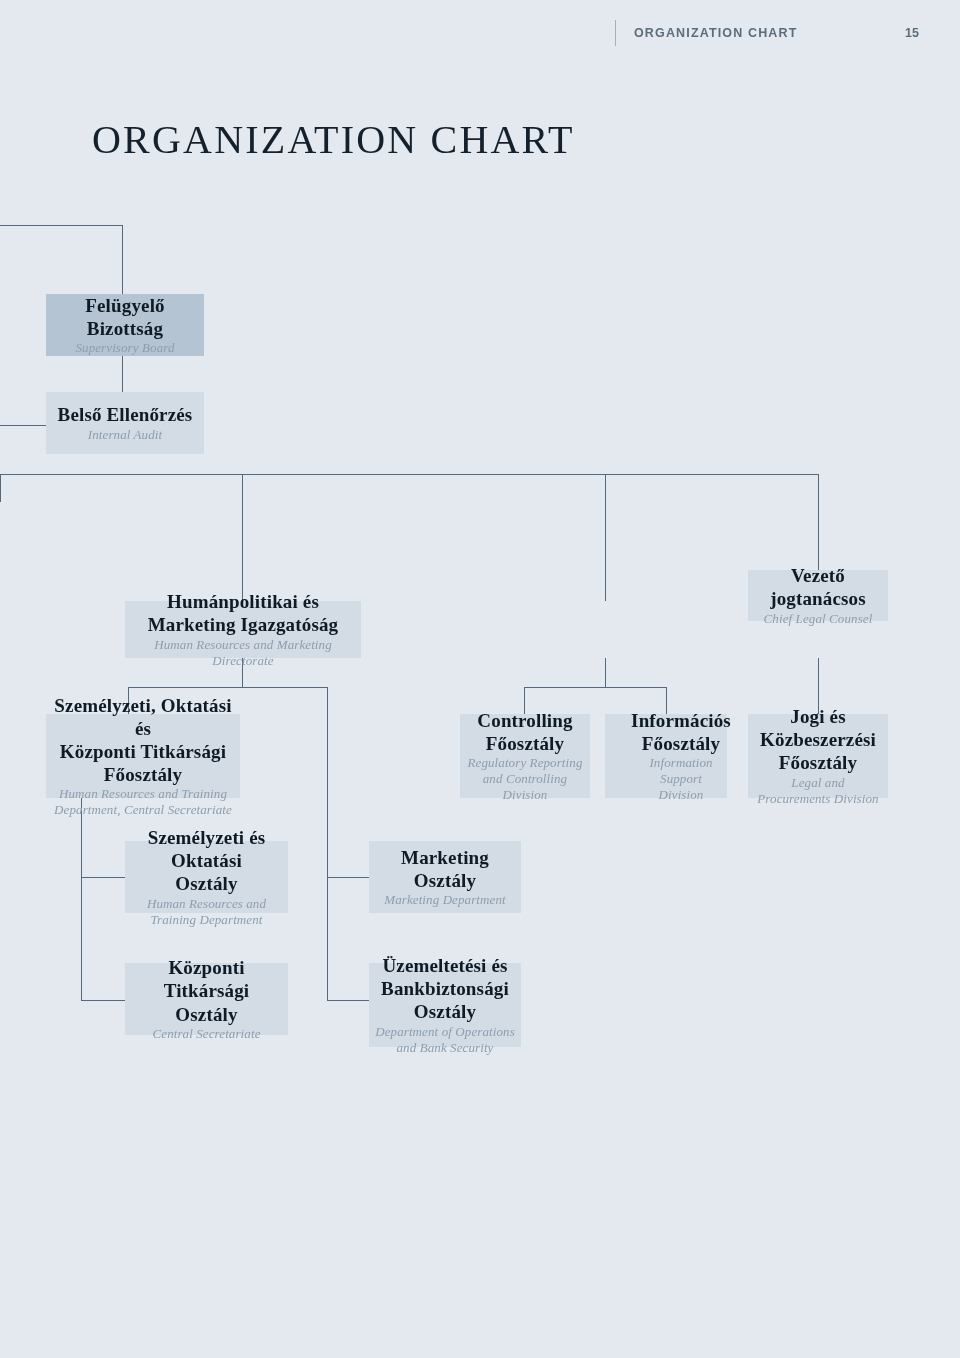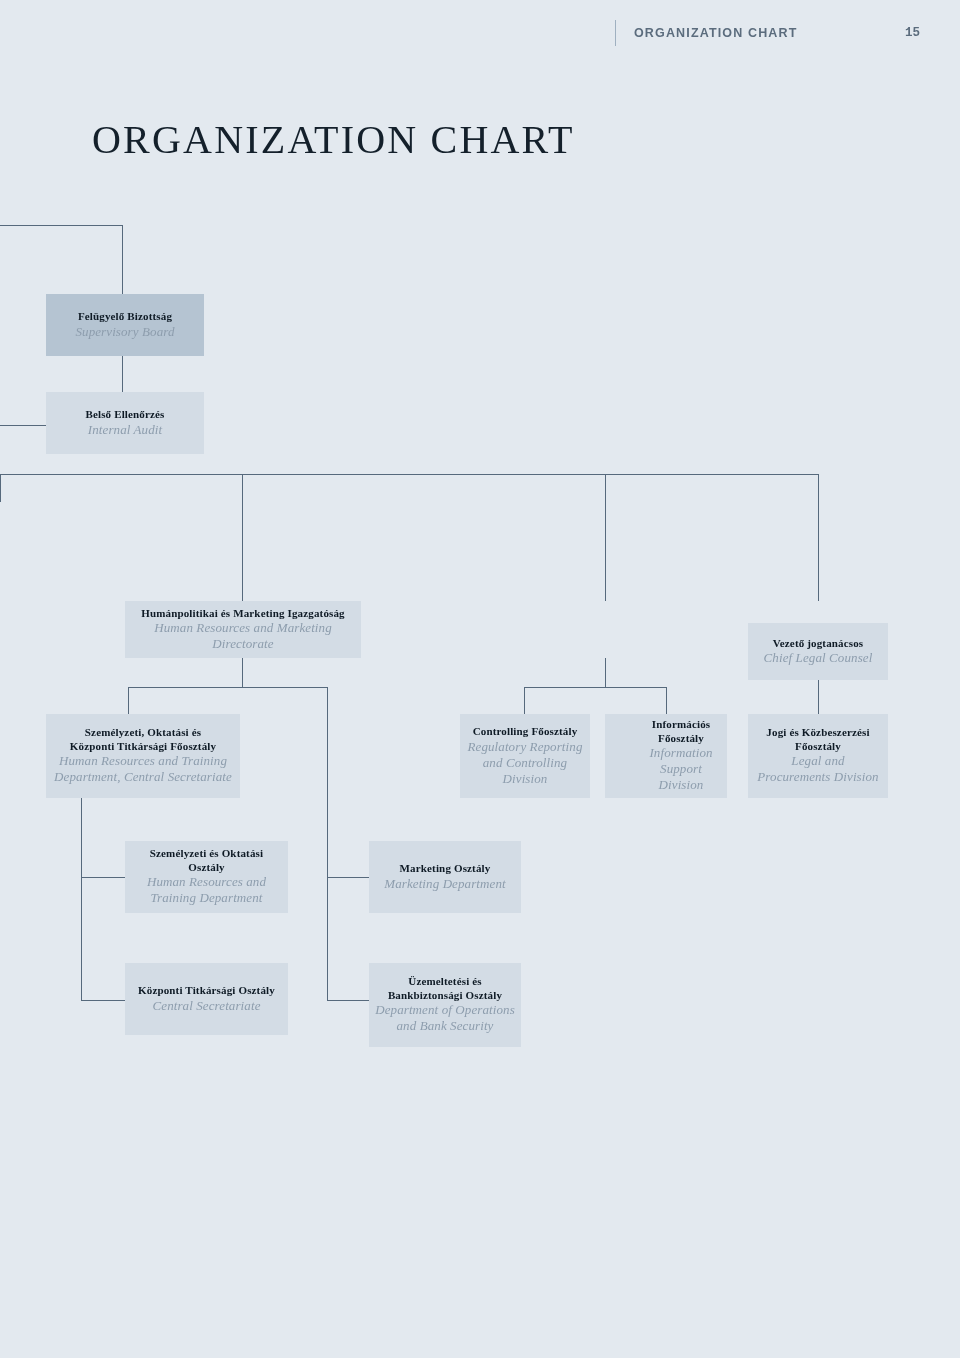--- a/index.html
+++ b/index.html
@@ -40,21 +40,21 @@
     font-size: 12.5px;
     font-weight: bold;
     letter-spacing: 1.15px;
     color: #5b6c7d;
     white-space: nowrap;
   }
   #running-header .hdr-page {
     position: absolute;
     left: 905px;
     top: 8px;
-    font-family: Liberation Mono, monospace;
+    font-family: Liberation Sans, sans-serif;
     font-size: 12.5px;
     font-weight: bold;
     color: #5b6c7d;
   }
 
   
   #page-title {
     position: absolute;
     left: 92px;
     top: 116px;
@@ -90,21 +90,21 @@
     flex-direction: column;
     align-items: center;
     justify-content: center;
     text-align: center;
     padding: 4px 6px;
   }
   .node.tone-dark  { background: #b5c4d2; }
   .node.tone-light { background: #d3dce5; }
 
   .node .hu {
-    font-size: 11px;
+    font-size: 19px;
     font-weight: bold;
     color: #0e1a25;
     line-height: 1.22;
     letter-spacing: 0.15px;
   }
   .node .en {
     font-size: 13px;
     font-style: italic;
     font-weight: 400;
     color: #8d9dad;
@@ -112,21 +112,21 @@
     letter-spacing: 0.1px;
     margin-top: 0;
   }
 
   
   #node-supervisory-board   { left: 46px;  top: 294px; width: 158px; height: 62px; }
   #node-internal-audit      { left: 46px;  top: 392px; width: 158px; height: 62px; }
 
   #node-hr-marketing-dir    { left: 125px; top: 601px; width: 236px; height: 57px; }
   #node-coordination-dir    { left: 488px; top: 601px; width: 236px; height: 57px; }
-  #node-chief-legal-counsel { left: 748px; top: 623px; width: 140px; height: 57px; }
+  #node-chief-legal-counsel { left: 748px; top: 570px; width: 140px; height: 51px; }
 
   #node-hr-training-dept    { left: 46px;  top: 714px; width: 194px; height: 84px; }
   #node-controlling-div     { left: 460px; top: 714px; width: 130px; height: 84px; }
   #node-information-div     { left: 605px; top: 714px; width: 122px; height: 84px; padding-left: 36px; }
   #node-legal-procure-div   { left: 748px; top: 714px; width: 140px; height: 84px; }
 
   #node-hr-training-sub     { left: 125px; top: 841px; width: 163px; height: 72px; }
   #node-marketing-dept      { left: 369px; top: 841px; width: 152px; height: 72px; }
 
   #node-central-secretariat { left: 125px; top: 963px; width: 163px; height: 72px; }

